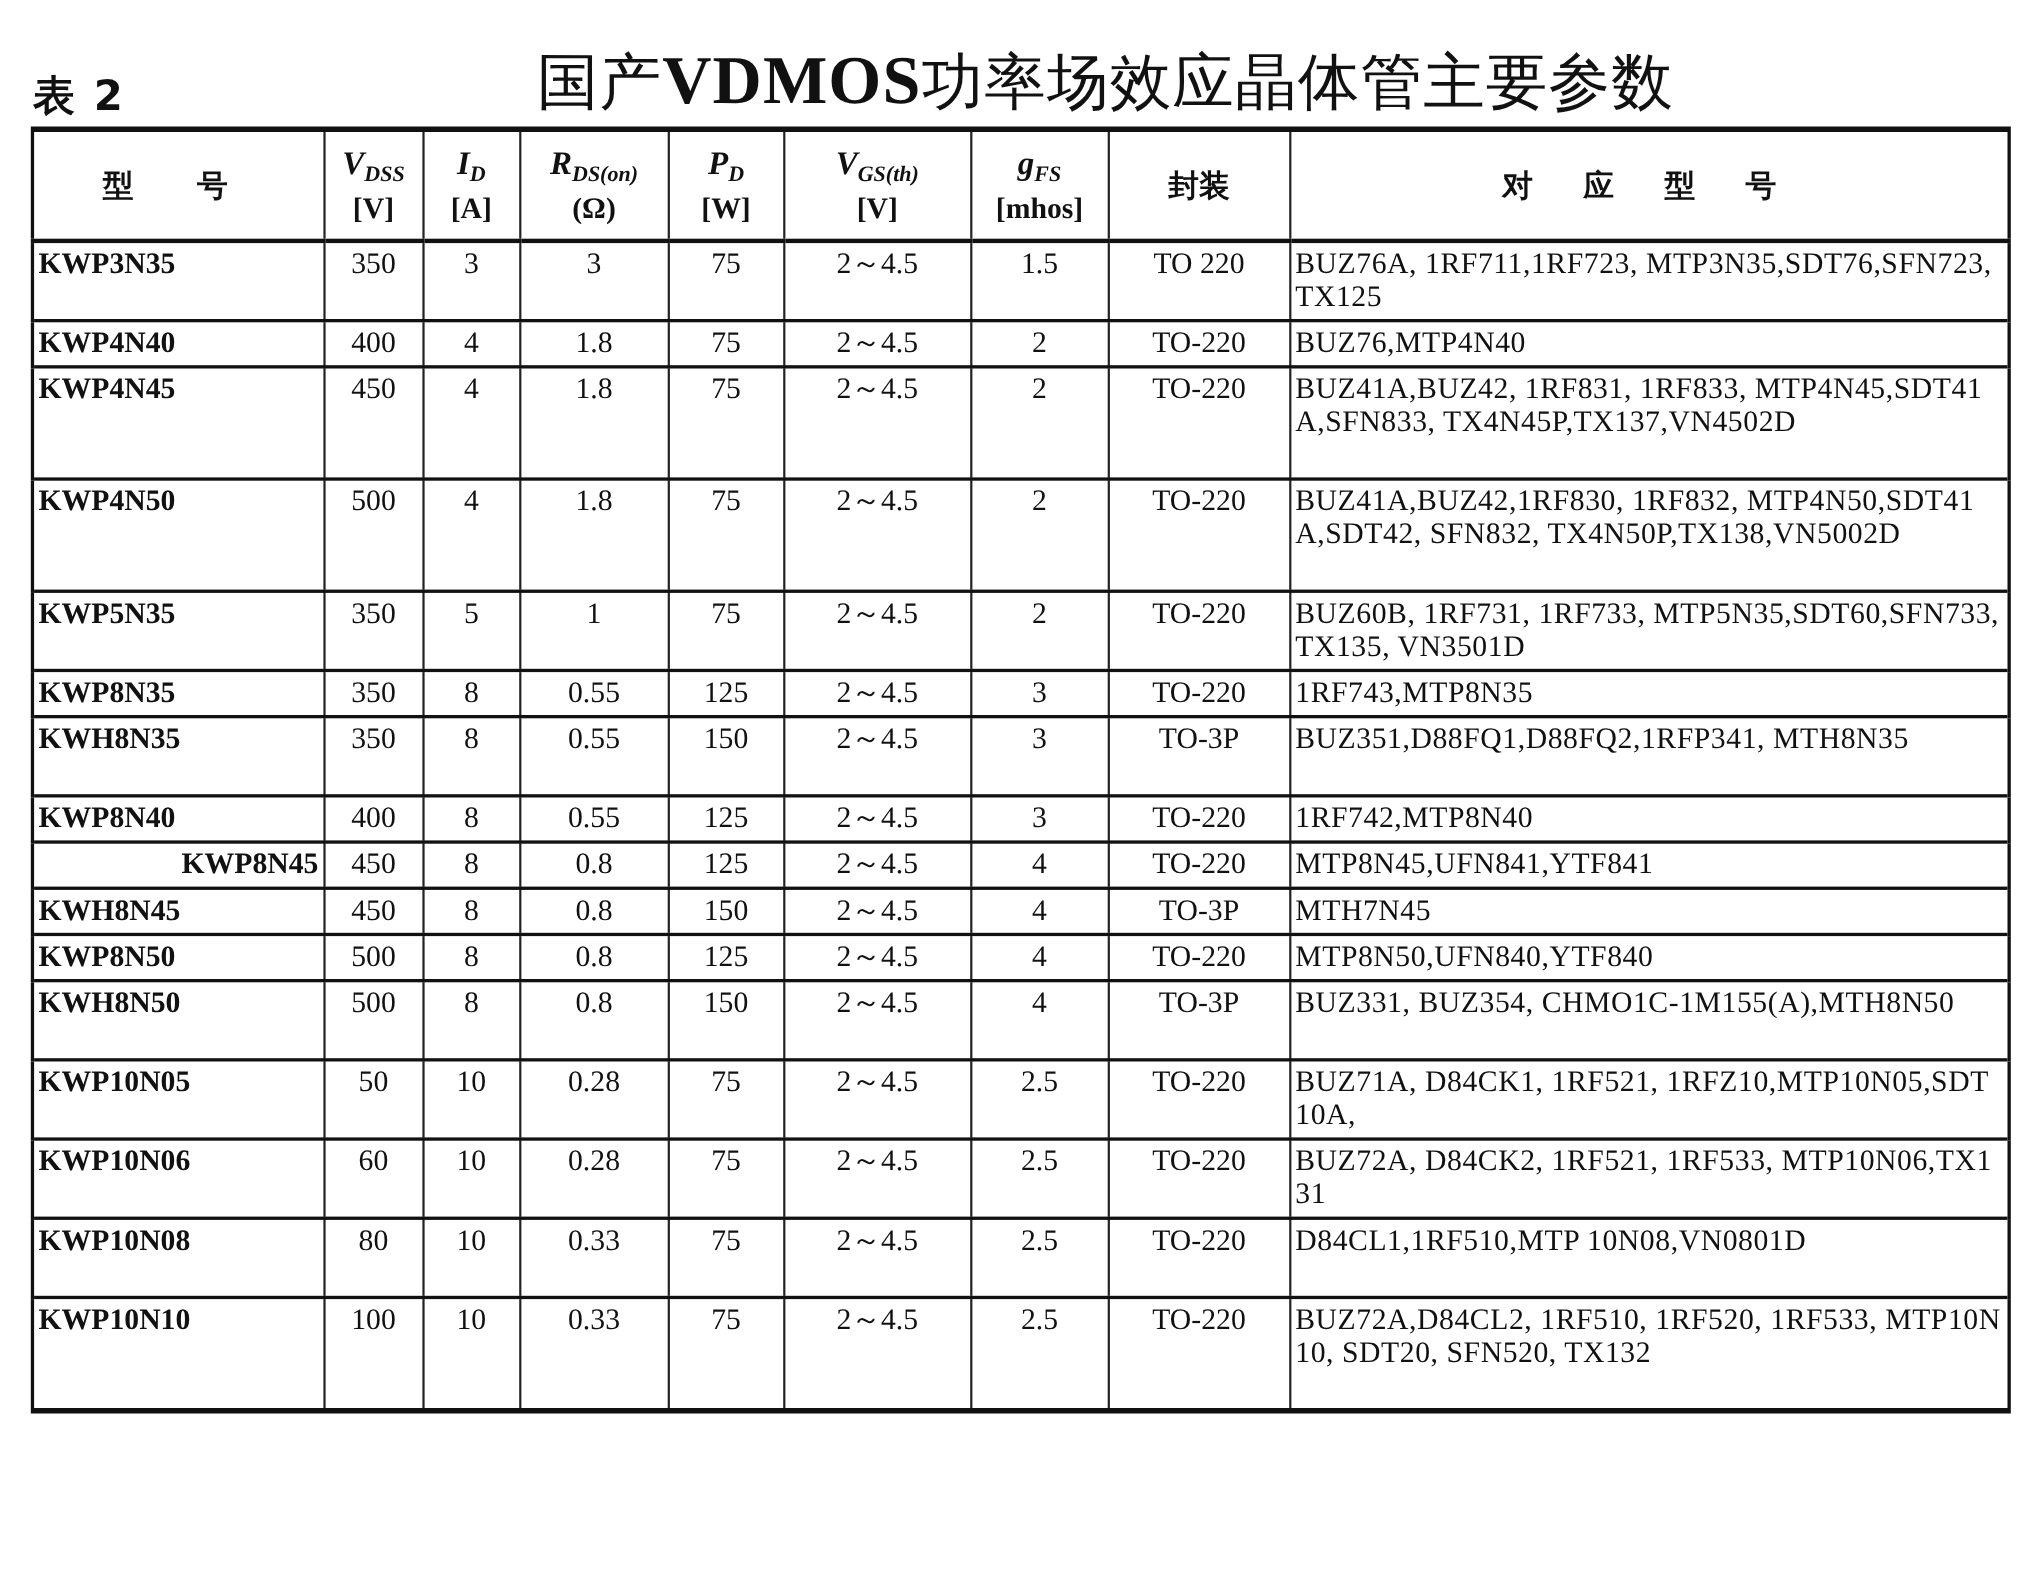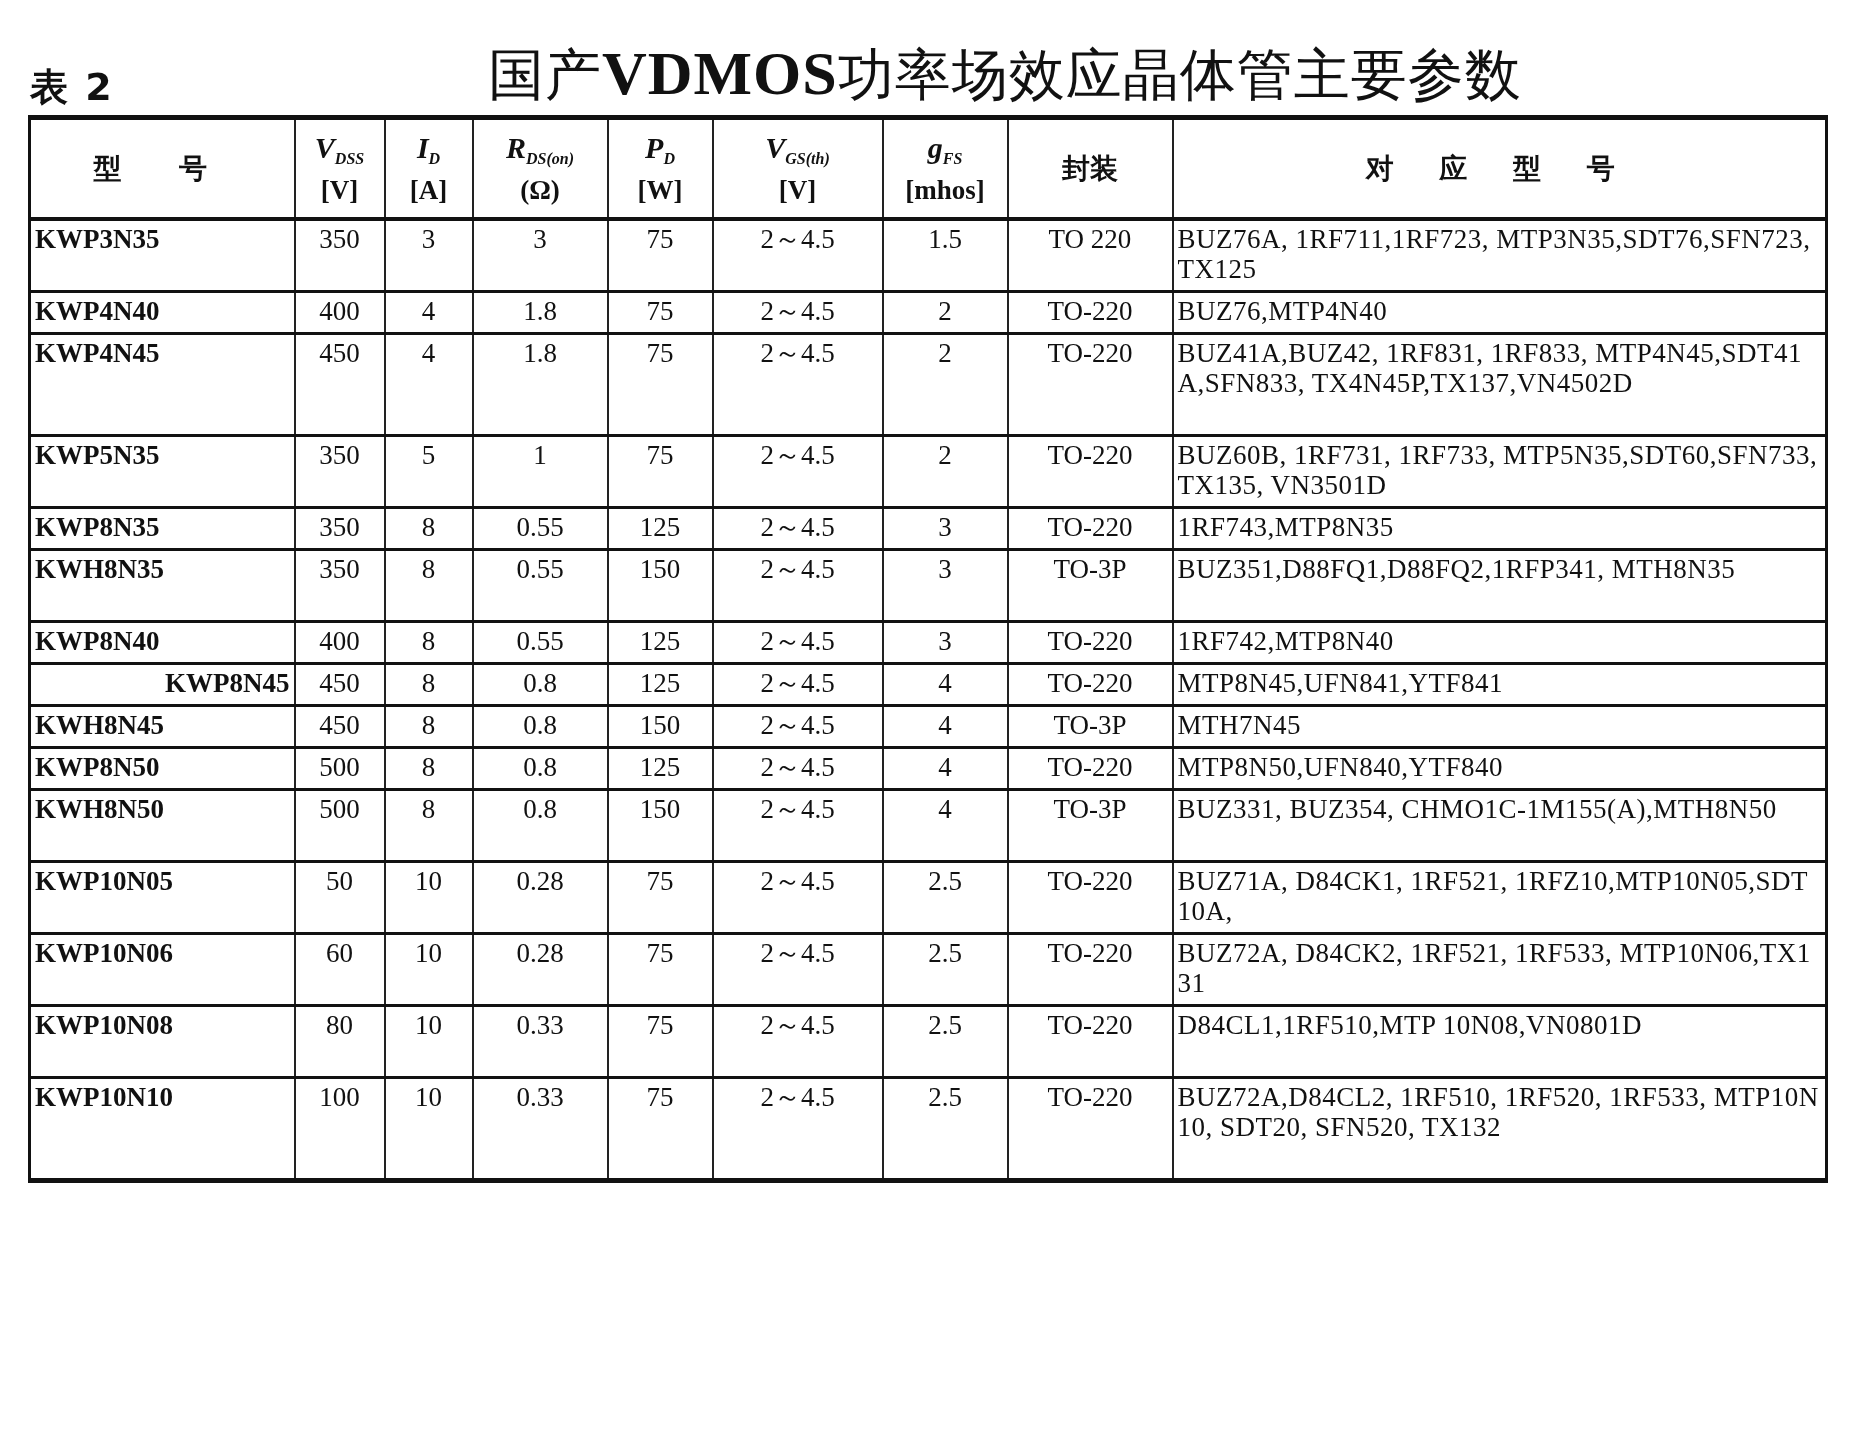--- a/index.html
+++ b/index.html
@@ -28,21 +28,21 @@
       border-left: 2px solid #222; border-right: 2px solid #222;
       vertical-align: top; padding: 3px 4px 2px 4px; line-height: 30px;
     }
     table.params th:first-child, table.params td:first-child { border-left: 3px solid #111; }
     table.params th:last-child, table.params td:last-child { border-right: 3px solid #111; }
     table.params thead th {
       font-weight: bold; text-align: center; vertical-align: middle; height: 92px;
       border-bottom: 4px solid #111; line-height: 30px;
     }
     table.params thead th .sym { font-style: italic; font-size: 30px; }
-    table.params thead th sub { font-size: 16px; font-style: italic; }
+    table.params thead th sub { font-size: 20px; font-style: italic; }
     table.params thead th .cjk { font-family: "DejaVu Sans", sans-serif; font-size: 28px; letter-spacing: 24px; }
     table.params tbody tr { border-top: 3px solid #111; }
     table.params tbody tr:first-child { border-top: none; }
     td.model { font-weight: bold; text-align: left; padding-left: 6px; }
     td.num { text-align: center; }
     td.pkg { text-align: center; }
     td.equiv { text-align: left; padding-left: 6px; letter-spacing: 0.5px; word-break: break-all; }
   </style>
 </head>
 <body>
@@ -125,20 +125,31 @@
           <td class="num" style="height: 94px;">450</td>
           <td class="num" style="height: 94px;">4</td>
           <td class="num" style="height: 94px;">1.8</td>
           <td class="num" style="height: 94px;">75</td>
           <td class="num" style="height: 94px;">2～4.5</td>
           <td class="num" style="height: 94px;">2</td>
           <td class="pkg" style="height: 94px;">TO-220</td>
           <td class="equiv" style="height: 94px;">BUZ41A,BUZ42, 1RF831, 1RF833, MTP4N45,SDT41A,SFN833, TX4N45P,TX137,VN4502D</td>
         </tr>
         <tr>
+          <td class="model" style="height: 94px;">KWP4N50</td>
+          <td class="num" style="height: 94px;">500</td>
+          <td class="num" style="height: 94px;">4</td>
+          <td class="num" style="height: 94px;">1.8</td>
+          <td class="num" style="height: 94px;">75</td>
+          <td class="num" style="height: 94px;">2～4.5</td>
+          <td class="num" style="height: 94px;">2</td>
+          <td class="pkg" style="height: 94px;">TO-220</td>
+          <td class="equiv" style="height: 94px;">BUZ41A,BUZ42,1RF830, 1RF832, MTP4N50,SDT41A,SDT42, SFN832, TX4N50P,TX138,VN5002D</td>
+        </tr>
+        <tr>
           <td class="model" style="height: 64px;">KWP5N35</td>
           <td class="num" style="height: 64px;">350</td>
           <td class="num" style="height: 64px;">5</td>
           <td class="num" style="height: 64px;">1</td>
           <td class="num" style="height: 64px;">75</td>
           <td class="num" style="height: 64px;">2～4.5</td>
           <td class="num" style="height: 64px;">2</td>
           <td class="pkg" style="height: 64px;">TO-220</td>
           <td class="equiv" style="height: 64px;">BUZ60B, 1RF731, 1RF733, MTP5N35,SDT60,SFN733,TX135, VN3501D</td>
         </tr>

